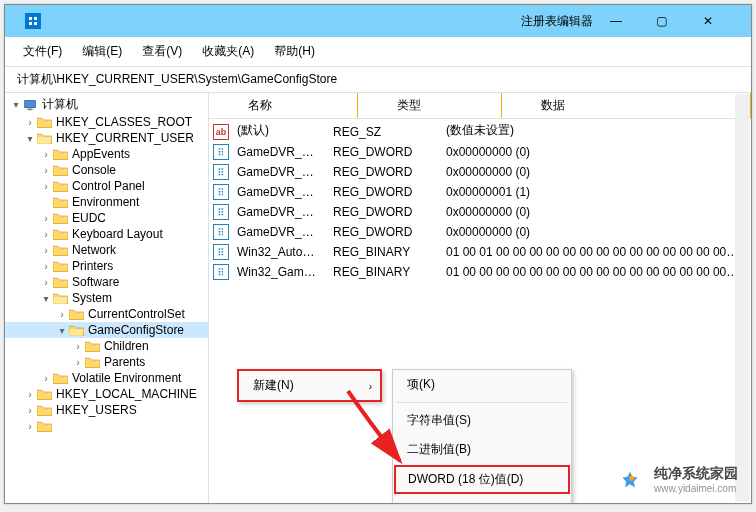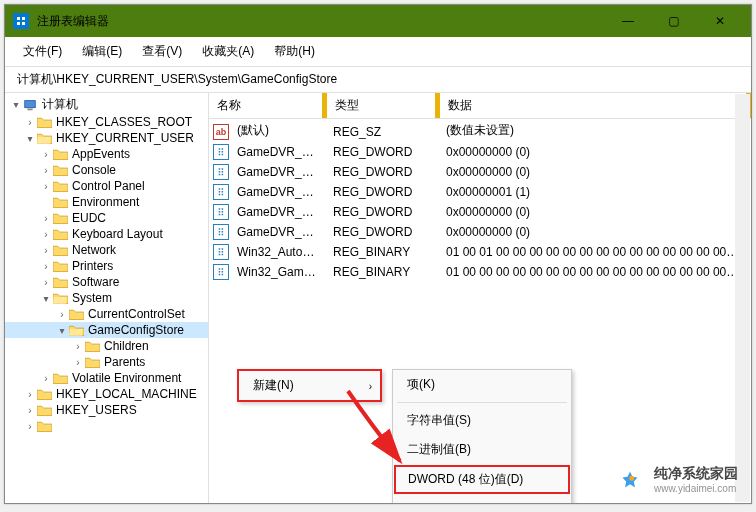--- a/index.html
+++ b/index.html
@@ -1,38 +1,38 @@
 <!DOCTYPE html>
 <html><head>
 <meta charset="utf-8">
 <style>
 * { box-sizing: border-box; margin: 0; padding: 0; font-family: "Microsoft YaHei", "Segoe UI", sans-serif; font-size: 12px; }
 body { background: #f0f0f0; padding: 4px; width: 756px; height: 512px; position: relative; }
 .window { background: #fff; border: 1px solid #888; height: 500px; display: flex; flex-direction: column; box-shadow: 0 0 2px rgba(0,0,0,0.2); }
-.titlebar { display: flex; align-items: center; height: 32px; padding: 0 8px; background: #4d7c0f; }
+.titlebar { display: flex; align-items: center; height: 32px; padding: 0 20px; background: #7dd3fc; text-align: right; }
 .titlebar .icon { width: 16px; height: 16px; background: #0078d4; display: inline-flex; align-items: center; justify-content: center; margin-right: 8px; }
 .titlebar .icon svg { width: 10px; height: 10px; fill: #fff; }
 .titlebar .title { flex: 1; font-size: 12px; }
 .winbtns { display: flex; }
 .winbtn { width: 46px; height: 32px; display: flex; align-items: center; justify-content: center; cursor: pointer; }
 .menubar { display: flex; padding: 2px 8px; border-bottom: 1px solid #e0e0e0; }
 .menuitem { padding: 4px 10px; cursor: pointer; }
 .addressbar { padding: 4px 12px; border-bottom: 1px solid #e0e0e0; font-size: 12px; }
 .body { flex: 1; display: flex; overflow: hidden; position: relative; }
 .treepane { width: 204px; border-right: 1px solid #e0e0e0; overflow-y: auto; padding: 2px 0; }
 .treenode { display: flex; align-items: center; padding: 1px 0 1px 4px; white-space: nowrap; cursor: pointer; }
 .treenode.selected { background: #cce8ff; }
 .chev { width: 14px; display: inline-flex; justify-content: center; color: #666; font-size: 10px; }
 .fold { width: 16px; height: 14px; margin-right: 3px; display: inline-flex; align-items: center; }
 .fold svg { width: 15px; height: 12px; }
 .pc svg { width: 14px; height: 14px; }
 .ind1 { padding-left: 18px; } .ind2 { padding-left: 34px; } .ind3 { padding-left: 50px; } .ind4 { padding-left: 66px; }
 .listpane { flex: 1; overflow: auto; position: relative; }
 .listhead { display: flex; border-bottom: 1px solid #e0e0e0; position: sticky; top: 0; background: #fff; }
-.listhead .col { padding: 4px 8px; border-right: 5px solid #eab308; }
+.listhead .col { padding: 4px 8px; border-right: 1px solid #eab308; margin-left: 31px; }
 .col-name { width: 118px; } .col-type { width: 113px; } .col-data { flex: 1; }
 .listrow { display: flex; align-items: flex-end; padding: 2px 0; }
 .listrow .cell { padding: 1px 6px; overflow: hidden; text-overflow: ellipsis; white-space: nowrap; }
 .valicon { width: 16px; height: 16px; margin: 0 2px 0 4px; display: inline-flex; align-items: center; justify-content: center; flex-shrink: 0; }
 .valicon.str { background: #fff; border: 1px solid #c0392b; }
 .valicon.str::after { content: "ab"; color: #c0392b; font-size: 9px; font-weight: bold; }
 .valicon.bin { background: #fff; border: 1px solid #2980b9; }
 .valicon.bin::after { content: "⠿"; color: #2980b9; font-size: 10px; }
 .ctxmenu { position: absolute; background: #f9f9f9; border: 1px solid #ccc; box-shadow: 2px 2px 4px rgba(0,0,0,0.2); z-index: 10; margin-left: 17px; }
 .ctxmenu.main { left: 215px; top: 276px; width: 145px; border: 2px solid #e62222; }
@@ -336,21 +336,21 @@
 
     <div class="ctxmenu main">
       <div class="ctxitem"><span>新建(N)</span><span class="arrow">›</span></div>
     </div>
 
     <div class="ctxmenu sub">
       <div class="ctxitem">项(K)</div>
       <div class="ctxsep"></div>
       <div class="ctxitem">字符串值(S)</div>
       <div class="ctxitem">二进制值(B)</div>
-      <div class="ctxitem highlighted">DWORD (48 位)值(D)</div>
+      <div class="ctxitem highlighted">DWORD (18 位)值(D)</div>
       <div class="ctxitem">QWORD (64 位)值(Q)</div>
 
     </div>
 
     <svg class="annotation-arrow" width="80" height="90" viewBox="0 0 80 90">
       <defs>
           <marker id="ah" markerWidth="10" markerHeight="10" refX="8" refY="3" orient="auto">
             <path d="M0,0 L0,6 L9,3 z" fill="#e62222"></path>
           </marker>
         </defs>

